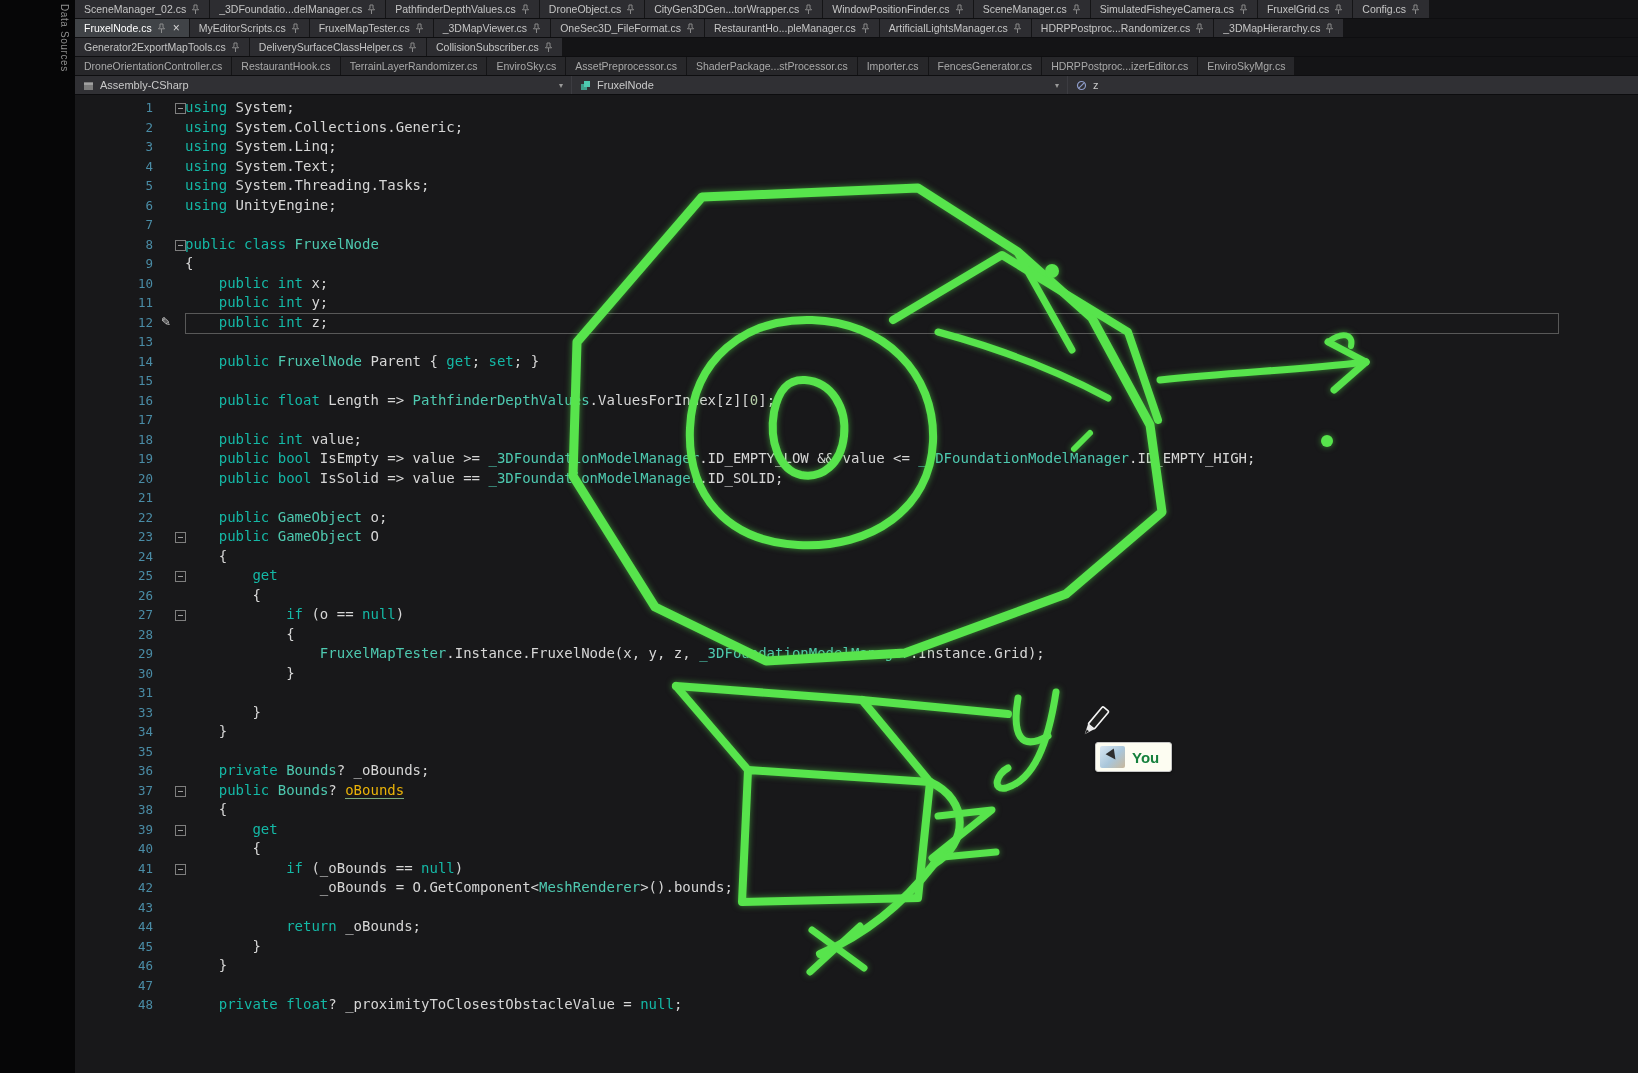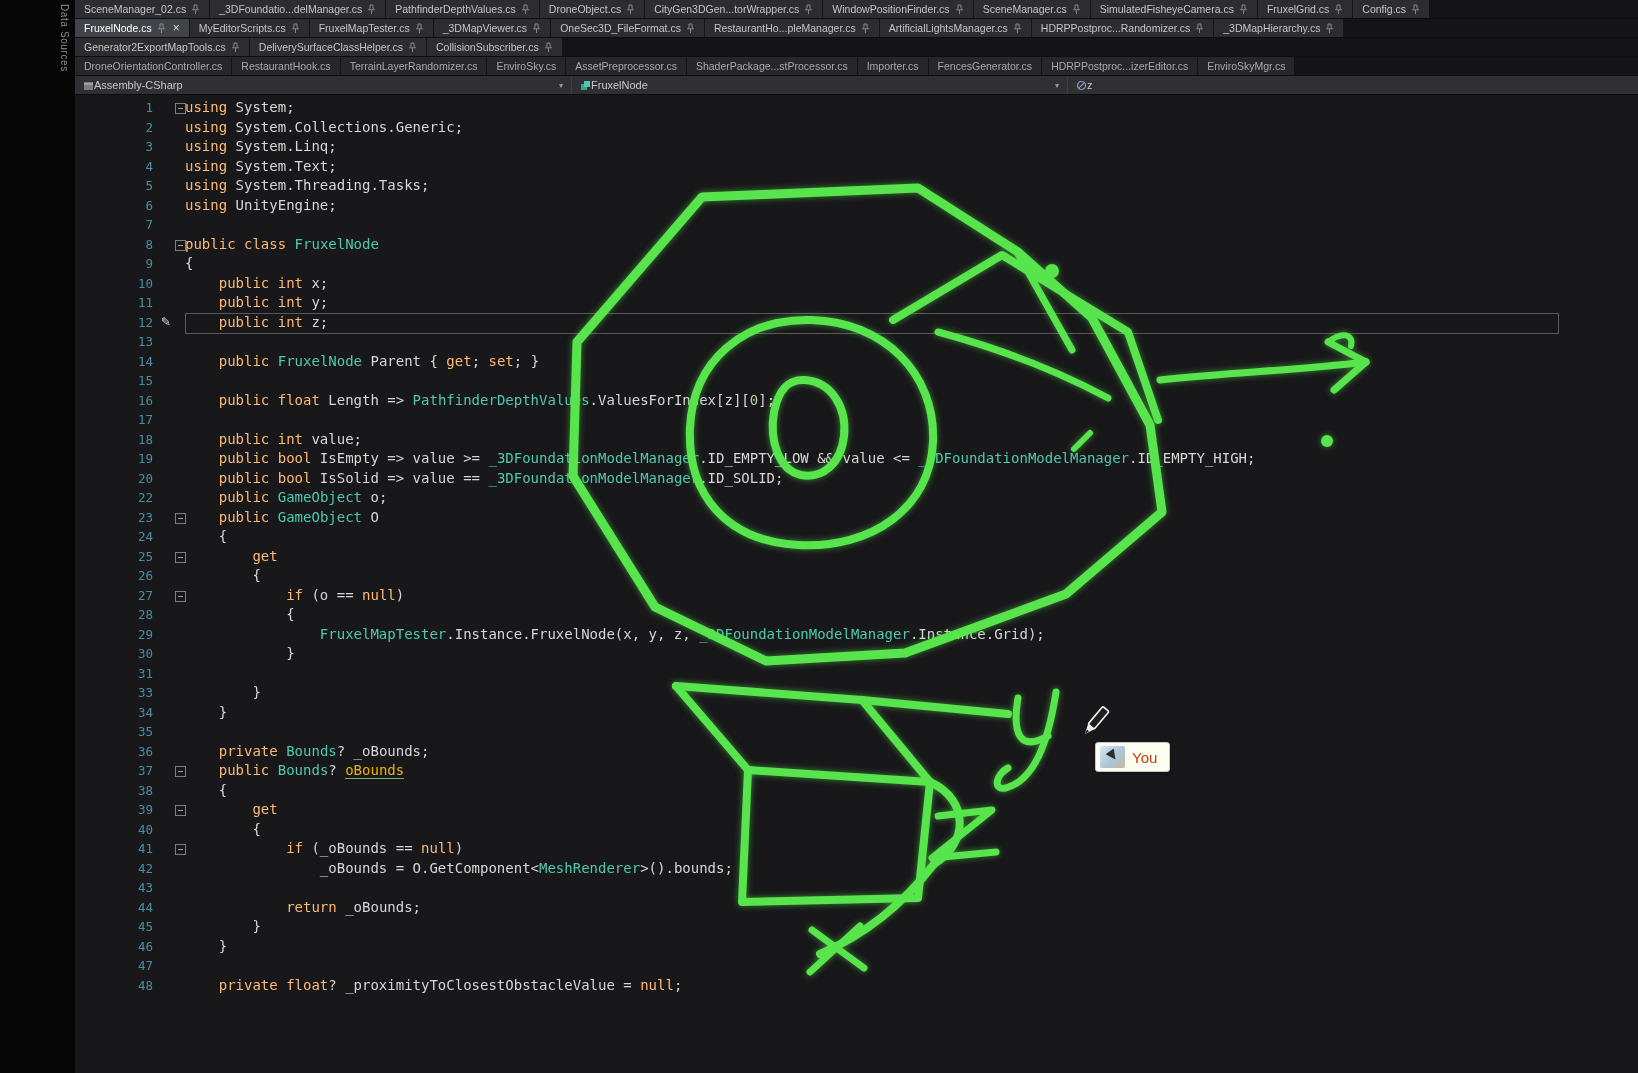--- a/index.html
+++ b/index.html
@@ -11,47 +11,47 @@
   
   .tabrows{background:#141416}
   .tabrow{display:flex;height:19px;gap:1px;background:#141416;border-bottom:1px solid #0e0e10;overflow:hidden}
   .tab{display:flex;align-items:center;gap:5px;padding:0 9px;background:#2d2d31;color:#c5c5c5;font-size:10.5px;white-space:nowrap;cursor:default}
   .tab.active{background:#404347;color:#ffffff}
   .tabrow.plain .tab{background:#27272a;color:#a9a9a9}
   .tab-close{font-size:12px;line-height:1;color:#d6d6d6;margin-left:2px}
   .pin{flex:none;opacity:.85}
   
   .navbar{display:flex;height:19px;background:#2a2a2e;border-bottom:1px solid #0c0c0e}
-  .combo{display:flex;align-items:center;padding:0 8px;font-size:11px;color:#c9c9c9;background:#303034;border-right:1px solid #3c3c41}
+  .combo{display:flex;align-items:center;gap:6px;padding:0 8px;font-size:11px;color:#c9c9c9;background:#303034;border-right:1px solid #3c3c41}
   .combo .arrow{margin-left:auto;color:#9a9a9a;font-size:8px}
   .combo1{width:497px}.combo2{width:496px}.combo3{flex:1;border-right:none}
   
   .editor{position:relative;height:978px;padding-top:3px;background:#18181a;font-family:"DejaVu Sans Mono",monospace;font-size:14px;overflow:hidden}
   .line{display:flex;height:19.5px;line-height:19.5px;white-space:pre;position:relative}
   .ln{flex:none;width:84px;text-align:right;padding-right:6px;color:#4a8ca6;font-size:12.5px;position:relative}
   .pencil{position:absolute;right:-12px;top:0;font-size:12px;color:#dcdcdc;font-family:"DejaVu Sans",sans-serif}
   .fold{flex:none;width:26px;position:relative}
   .fold.box::before{content:'';position:absolute;left:16px;top:5px;width:9px;height:9px;border:1px solid #7e7e7e;background:linear-gradient(#9c9c9c,#9c9c9c) center/5px 1px no-repeat}
   .codetext{flex:1}
-  .tok-k{color:#fdba74}
+  .tok-k{color:#14b8a6}
   .tok-t{color:#4ec9b0}
   .tok-p{color:#d6d6d6}
   .tok-n{color:#b5cea8}
   .tok-u{color:#eab308;border-bottom:1px solid #7aa87a}
   .line.current::after{content:'';position:absolute;left:110px;width:1372px;top:0;height:19.5px;border:1px solid #585858;pointer-events:none}
   
   .annotation{position:absolute;left:0;top:0;z-index:50;pointer-events:none;filter:drop-shadow(0 0 3px rgba(87,228,76,.55))}
   .annotation path{fill:none;stroke:currentColor;stroke-linecap:round;stroke-linejoin:round}
   .annotation circle{fill:currentColor;stroke:none}
   
   .pencil-cursor{position:absolute;left:1080px;top:703px;z-index:60}
   .you-badge{position:absolute;left:1095px;top:742px;z-index:60;display:flex;align-items:center;gap:7px;background:#fdfdf2;border:1px solid #c6c6c6;border-radius:3px;padding:3px 12px 3px 4px;box-shadow:0 1px 3px rgba(0,0,0,.45)}
   .you-thumb{width:25px;height:22px;border-radius:2px;background:linear-gradient(135deg,#d8e7f2 0%,#a9c6da 55%,#c9b89a 100%);position:relative;overflow:hidden}
   .you-thumb::after{content:'';position:absolute;left:9px;top:4px;border:5px solid transparent;border-top:10px solid #2e2e2e;transform:rotate(-35deg)}
-  .you-label{font-size:15px;font-weight:normal;color:#c2410c}
+  .you-label{font-size:15px;font-weight:bold;color:#15803d}
 </style>
 </head>
 <body>
 
 <div class="screen">
 
   <div class="left-band">
     <div class="vtab-label">Data Sources</div>
   </div>
 
@@ -271,20 +271,21 @@
         <div class="line"><span class="ln">11</span><span class="fold"></span><span class="codetext"><span class="tok-p">    </span><span class="tok-k">public int</span><span class="tok-p"> y;</span></span></div>
         <div class="line current"><span class="ln">12<span class="pencil">✎</span></span><span class="fold"></span><span class="codetext"><span class="tok-p">    </span><span class="tok-k">public int</span><span class="tok-p"> z;</span></span></div>
         <div class="line"><span class="ln">13</span><span class="fold"></span><span class="codetext"></span></div>
         <div class="line"><span class="ln">14</span><span class="fold"></span><span class="codetext"><span class="tok-p">    </span><span class="tok-k">public</span><span class="tok-p"> </span><span class="tok-t">FruxelNode</span><span class="tok-p"> Parent { </span><span class="tok-k">get</span><span class="tok-p">; </span><span class="tok-k">set</span><span class="tok-p">; }</span></span></div>
         <div class="line"><span class="ln">15</span><span class="fold"></span><span class="codetext"></span></div>
         <div class="line"><span class="ln">16</span><span class="fold"></span><span class="codetext"><span class="tok-p">    </span><span class="tok-k">public float</span><span class="tok-p"> Length =&gt; </span><span class="tok-t">PathfinderDepthValues</span><span class="tok-p">.ValuesForIndex[z][</span><span class="tok-n">0</span><span class="tok-p">];</span></span></div>
         <div class="line"><span class="ln">17</span><span class="fold"></span><span class="codetext"></span></div>
         <div class="line"><span class="ln">18</span><span class="fold"></span><span class="codetext"><span class="tok-p">    </span><span class="tok-k">public int</span><span class="tok-p"> value;</span></span></div>
         <div class="line"><span class="ln">19</span><span class="fold"></span><span class="codetext"><span class="tok-p">    </span><span class="tok-k">public bool</span><span class="tok-p"> IsEmpty =&gt; value &gt;= </span><span class="tok-t">_3DFoundationModelManager</span><span class="tok-p">.ID_EMPTY_LOW &amp;&amp; value &lt;= </span><span class="tok-t">_3DFoundationModelManager</span><span class="tok-p">.ID_EMPTY_HIGH;</span></span></div>
         <div class="line"><span class="ln">20</span><span class="fold"></span><span class="codetext"><span class="tok-p">    </span><span class="tok-k">public bool</span><span class="tok-p"> IsSolid =&gt; value == </span><span class="tok-t">_3DFoundationModelManager</span><span class="tok-p">.ID_SOLID;</span></span></div>
+        <div class="line"><span class="ln">21</span><span class="fold"></span><span class="codetext"></span></div>
         <div class="line"><span class="ln">22</span><span class="fold"></span><span class="codetext"><span class="tok-p">    </span><span class="tok-k">public</span><span class="tok-p"> </span><span class="tok-t">GameObject</span><span class="tok-p"> o;</span></span></div>
         <div class="line"><span class="ln">23</span><span class="fold box"></span><span class="codetext"><span class="tok-p">    </span><span class="tok-k">public</span><span class="tok-p"> </span><span class="tok-t">GameObject</span><span class="tok-p"> O</span></span></div>
         <div class="line"><span class="ln">24</span><span class="fold"></span><span class="codetext"><span class="tok-p">    {</span></span></div>
         <div class="line"><span class="ln">25</span><span class="fold box"></span><span class="codetext"><span class="tok-p">        </span><span class="tok-k">get</span></span></div>
         <div class="line"><span class="ln">26</span><span class="fold"></span><span class="codetext"><span class="tok-p">        {</span></span></div>
         <div class="line"><span class="ln">27</span><span class="fold box"></span><span class="codetext"><span class="tok-p">            </span><span class="tok-k">if</span><span class="tok-p"> (o == </span><span class="tok-k">null</span><span class="tok-p">)</span></span></div>
         <div class="line"><span class="ln">28</span><span class="fold"></span><span class="codetext"><span class="tok-p">            {</span></span></div>
         <div class="line"><span class="ln">29</span><span class="fold"></span><span class="codetext"><span class="tok-p">                </span><span class="tok-t">FruxelMapTester</span><span class="tok-p">.Instance.FruxelNode(x, y, z, </span><span class="tok-t">_3DFoundationModelManager</span><span class="tok-p">.Instance.Grid);</span></span></div>
         <div class="line"><span class="ln">30</span><span class="fold"></span><span class="codetext"><span class="tok-p">            }</span></span></div>
         <div class="line"><span class="ln">31</span><span class="fold"></span><span class="codetext"></span></div>

